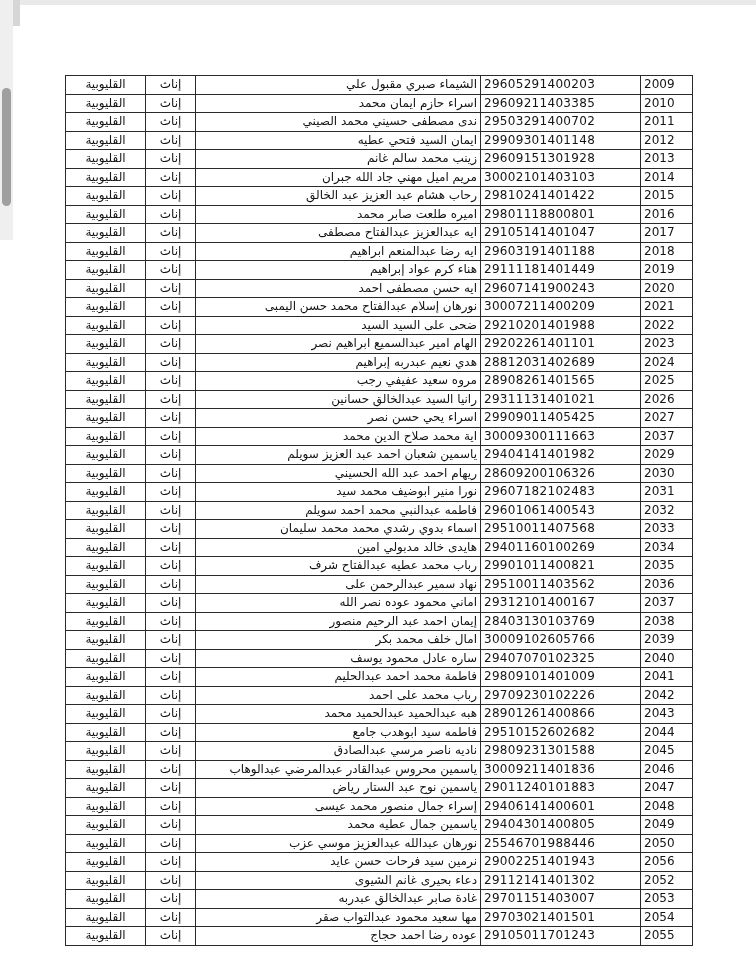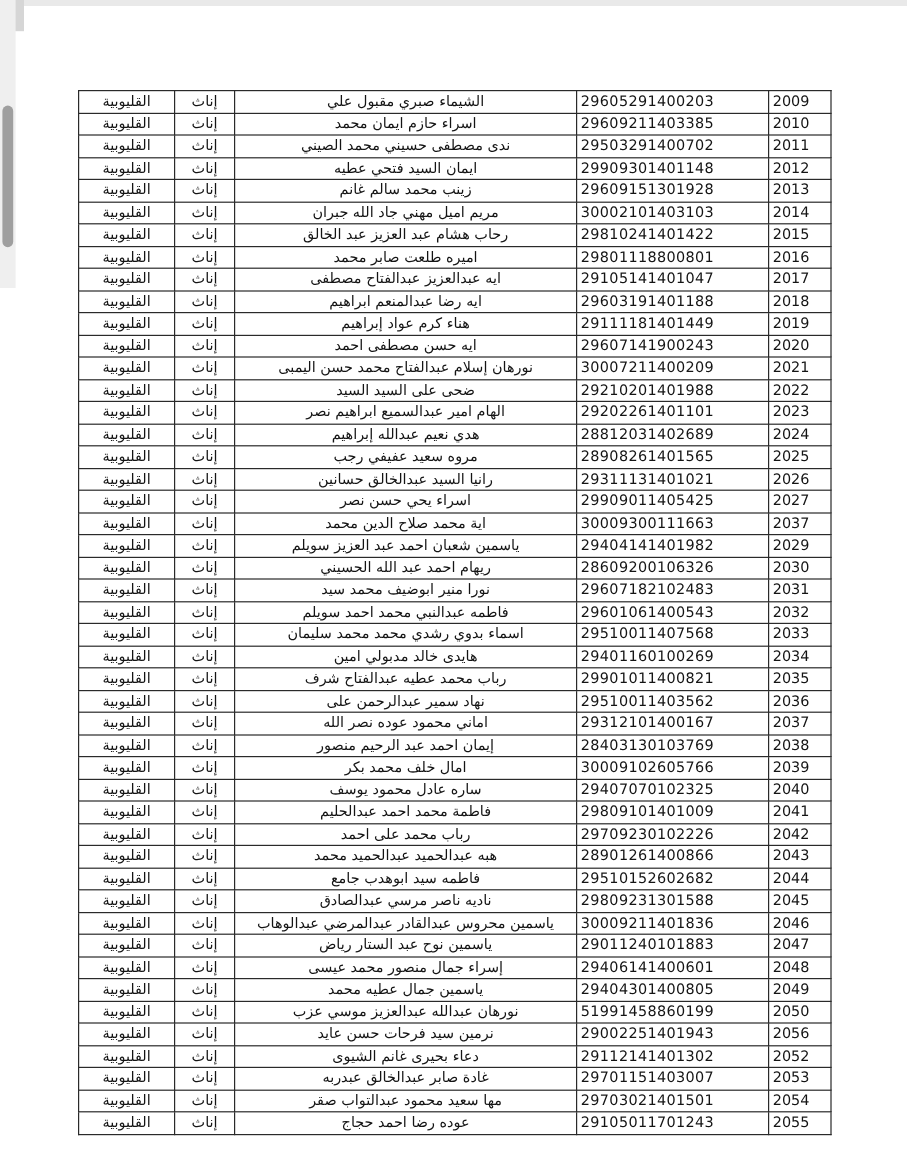--- a/index.html
+++ b/index.html
@@ -64,21 +64,21 @@
     font-size: 13px;
     direction: ltr;
   }
   td.id-cell {
     text-align: left;
     font-size: 13px;
     letter-spacing: 0.3px;
     direction: ltr;
   }
   td.name-cell {
-    text-align: center;
+    text-align: right;
   }
   td.gender-cell, td.gov-cell {
     text-align: center;
   }
 </style>
 </head>
 <body>
 
 <div class="page">
 
@@ -212,21 +212,21 @@
       <td class="serial-cell">2023</td>
       <td class="id-cell">29202261401101</td>
       <td class="name-cell">الهام امير عبدالسميع ابراهيم نصر</td>
       <td class="gender-cell">إناث</td>
       <td class="gov-cell">القليوبية</td>
     </tr>
 
     <tr>
       <td class="serial-cell">2024</td>
       <td class="id-cell">28812031402689</td>
-      <td class="name-cell">هدي نعيم عبدالله إبراهيم</td>
+      <td class="name-cell">هدي نعيم عبدربه إبراهيم</td>
       <td class="gender-cell">إناث</td>
       <td class="gov-cell">القليوبية</td>
     </tr>
 
     <tr>
       <td class="serial-cell">2025</td>
       <td class="id-cell">28908261401565</td>
       <td class="name-cell">مروه سعيد عفيفي رجب</td>
       <td class="gender-cell">إناث</td>
       <td class="gov-cell">القليوبية</td>
@@ -419,21 +419,21 @@
     <tr>
       <td class="serial-cell">2049</td>
       <td class="id-cell">29404301400805</td>
       <td class="name-cell">ياسمين جمال عطيه محمد</td>
       <td class="gender-cell">إناث</td>
       <td class="gov-cell">القليوبية</td>
     </tr>
 
     <tr>
       <td class="serial-cell">2050</td>
-      <td class="id-cell">51991458860199</td>
+      <td class="id-cell">25546701988446</td>
       <td class="name-cell">نورهان عبدالله عبدالعزيز موسي عزب</td>
       <td class="gender-cell">إناث</td>
       <td class="gov-cell">القليوبية</td>
     </tr>
 
     <tr>
       <td class="serial-cell">2056</td>
       <td class="id-cell">29002251401943</td>
       <td class="name-cell">نرمين سيد فرحات حسن عايد</td>
       <td class="gender-cell">إناث</td>

